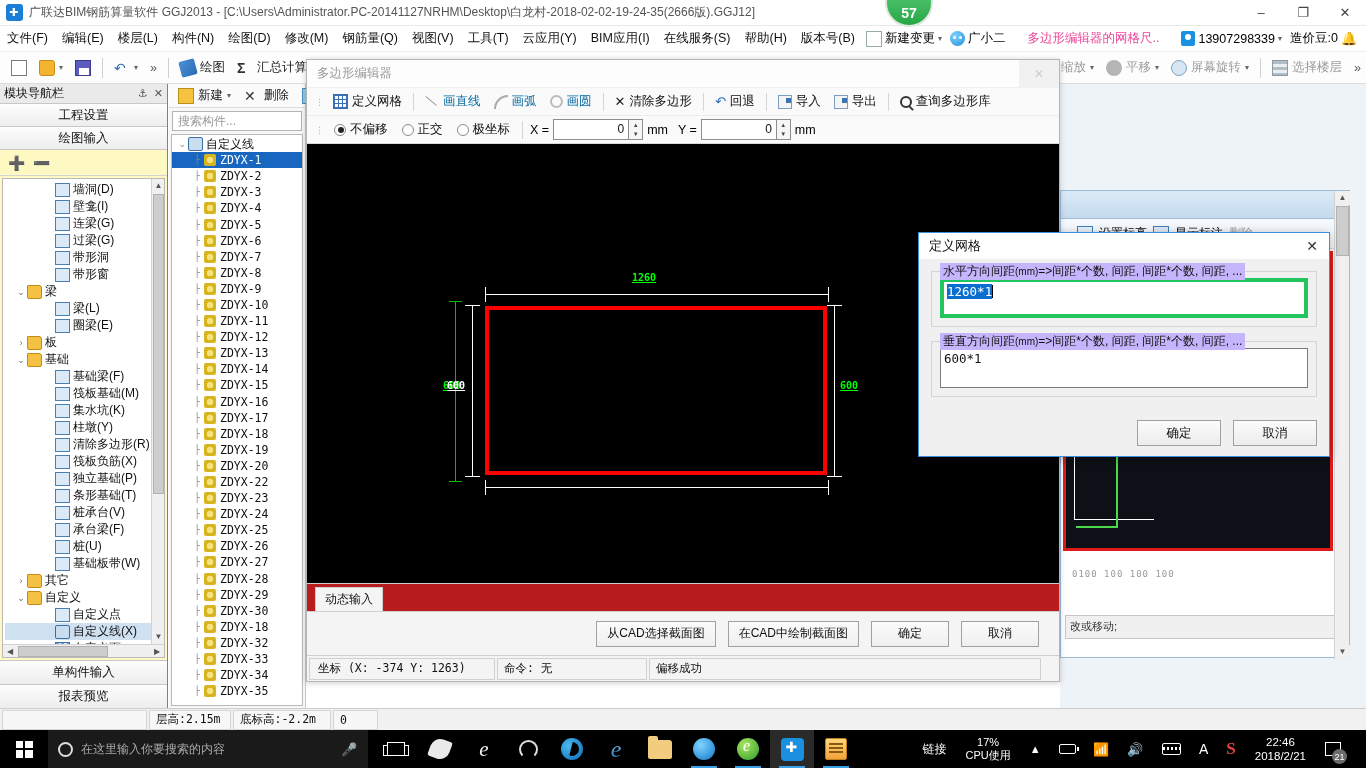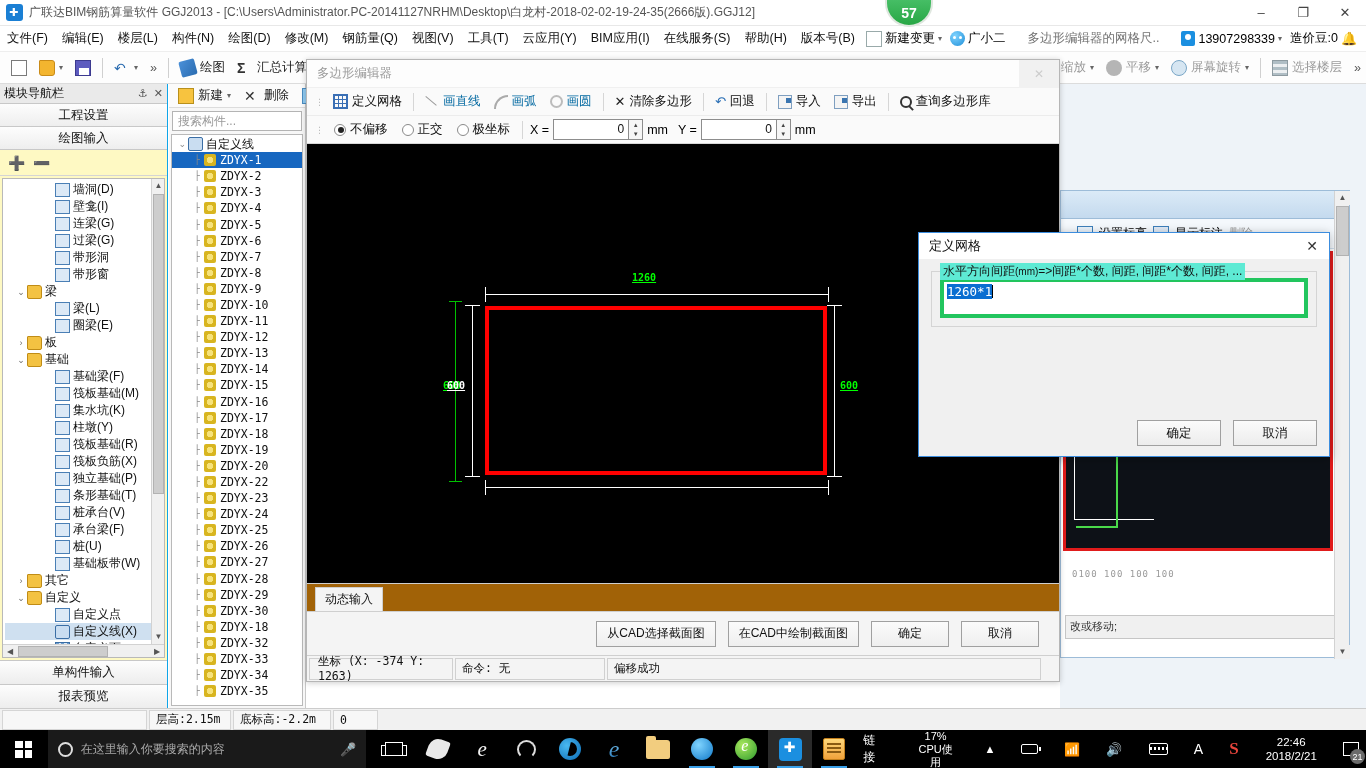--- a/index.html
+++ b/index.html
@@ -45,21 +45,21 @@
   }
 
   
   .menubar {
     position: absolute; left: 0; top: 26px; width: 1366px; height: 26px;
     background: #ffffff; display: flex; align-items: center;
     border-bottom: 1px solid #eee; font-size: 12.5px;
   }
   .menu-item { padding: 3px 7px; color: #111; white-space: nowrap; }
   .mb-sep { width: 1px; height: 17px; background: #d0d0d0; margin: 0 6px; }
-  .mb-link { color: #737373; padding: 0 6px; white-space: nowrap; }
+  .mb-link { color: #ec4899; padding: 0 6px; white-space: nowrap; }
   .mb-chip { display: flex; align-items: center; gap: 3px; padding: 0 4px; white-space: nowrap; }
   .acct-ic { width: 14px; height: 15px; background: #1b8fe0; border-radius: 2px; position: relative; }
   .acct-ic::after { content:""; position:absolute; left:4px; top:3px; width:6px; height:6px; border-radius:50%; background:#fff; }
   .bell { color: #1b8fe0; font-size: 13px; }
   .blueman {
     width: 15px; height: 15px; border-radius: 50%;
     background: radial-gradient(circle at 35% 32%, #7fd3ff, #1f8fd8);
     position: relative;
   }
   .blueman::before, .blueman::after {
@@ -229,21 +229,21 @@
   .spin-inp {
     width: 76px; height: 21px; border: 1px solid #8d8d8d; background:#fff;
     text-align: right; padding-right: 4px; font-size: 12px; line-height: 19px; color:#111;
   }
   .spin-btns { width:14px; height:21px; border:1px solid #8d8d8d; border-left:none; background:#f6f6f6; display:flex; flex-direction:column; }
   .spin-btns div { flex:1; display:flex; align-items:center; justify-content:center; font-size:6px; color:#444; }
 
   .pw-canvas { flex: 1; background: #000; position: relative; overflow: hidden; }
 
   .pw-dyn {
-    height: 28px; background: #a16207; border-top: 1px solid #cfcfcf;
+    height: 28px; background: #b91c1c; border-top: 1px solid #cfcfcf;
     display: flex; align-items: flex-end; padding-left: 8px;
   }
   .dyn-tab {
     padding: 3px 9px; font-size: 12px; background: #f4f4f4;
     border: 1px solid #cfcfcf; border-bottom: none; color: #111;
   }
   .pw-buttons {
     height: 44px; background: #f4f4f4; border-top: 1px solid #cfcfcf;
     display: flex; align-items: center; justify-content: flex-end; gap: 12px; padding-right: 20px;
   }
@@ -271,21 +271,21 @@
     background: #f0f0f0; border: 1px solid #3c8dde; z-index: 80;
     box-shadow: 0 2px 10px rgba(0,0,0,.28);
   }
   .md-title { height: 26px; background:#fff; display:flex; align-items:center; padding-left:10px; font-size:13px; color:#111; }
   .md-close { margin-left:auto; width:34px; height:26px; display:flex; align-items:center; justify-content:center; font-size:14px; color:#333; }
   .md-body { padding: 6px 12px 0 12px; }
   .fieldset {
     border: 1px solid #d4d4d4; margin-top: 6px; padding: 6px 8px 8px 8px; position: relative;
   }
   .fs-legend {
-    position: absolute; top: -9px; left: 8px; background: #5eead4;
+    position: absolute; top: -9px; left: 8px; background: #c4b5fd;
     padding: 0 3px; font-size: 12px; color: #111; white-space: nowrap;
   }
   .fs-legend .sm { font-size: 10px; }
   .md-input {
     width: 100%; height: 40px; background: #fff; border: 1px solid #7a7a7a;
     font-size: 12.5px; color:#111; padding: 2px 3px;
     font-family:"DejaVu Sans Mono","Liberation Mono",monospace;
   }
   .md-input.sel-in { border: 4px solid #22c55e; }
   .sel-text { background:#0a6ed1; color:#fff; }
@@ -314,21 +314,21 @@
   .search-box {
     width: 320px; height: 38px; background: #1a1a1a; display: flex; align-items: center;
     gap: 8px; padding: 0 10px; color: #aaa; font-size: 12px;
   }
   .srch-circle { width:15px; height:15px; border:2px solid #ddd; border-radius:50%; flex:none; }
   .mic { margin-left:auto; color:#bbb; font-size:13px; }
   .tb-icons { display: flex; align-items: center; gap: 0px; margin-left: 6px; }
   .tb-ic { width: 44px; height: 38px; display:flex; align-items:center; justify-content:center; position:relative; }
   .tb-ic.active { background:#2a2a2a; }
   .tb-ic.run::after { content:""; position:absolute; bottom:0; left:9px; width:26px; height:2px; background:#3aa0e8; }
-  .tray { margin-left:auto; display:flex; align-items:center; gap:12px; padding-right: 0; color:#fff; }
+  .tray { margin-left:auto; display:flex; align-items:center; gap:4px; padding-right: 18px; color:#fff; }
   .tray-item { padding: 0 7px; font-size: 12px; display:flex; align-items:center; justify-content:center; height:38px; color:#fff; }
   .cpu { text-align:center; font-size: 11px; line-height: 13px; padding: 0 8px; color:#fff; }
   .clock { text-align:center; font-size: 11.5px; line-height: 14px; padding: 0 8px; color:#fff; }
   .notif { width: 30px; height:38px; display:flex; align-items:center; justify-content:center; position:relative; color:#fff; }
   .notif-count {
     position:absolute; right:1px; bottom:4px; width:15px; height:15px; border-radius:50%;
     background:#6b6b6b; color:#fff; font-size:9px; display:flex; align-items:center; justify-content:center;
   }
 
   
@@ -562,21 +562,21 @@
             <span class="tlabel">集水坑(K)</span>
           </div>
           <div class="tnode ind3">
             <span class="tw"></span>
             <span class="tico g-ico"></span>
             <span class="tlabel">柱墩(Y)</span>
           </div>
           <div class="tnode ind3">
             <span class="tw"></span>
             <span class="tico g-ico"></span>
-            <span class="tlabel">筏板基础(R)</span>
+            <span class="tlabel">清除多边形(R)</span>
           </div>
           <div class="tnode ind3">
             <span class="tw"></span>
             <span class="tico g-ico"></span>
             <span class="tlabel">筏板负筋(X)</span>
           </div>
           <div class="tnode ind3">
             <span class="tw"></span>
             <span class="tico g-ico"></span>
             <span class="tlabel">独立基础(P)</span>
@@ -999,37 +999,43 @@
     </div>
 
     <div class="pw-buttons">
       <div class="btn btn-cad">从CAD选择截面图</div>
       <div class="btn btn-cad">在CAD中绘制截面图</div>
       <div class="btn">确定</div>
       <div class="btn">取消</div>
     </div>
 
     <div class="pw-status">
-      <div class="st-cell" style="width:144px;padding-left:8px;">坐标 (X: -374 Y: 1263)</div>
+      <div class="st-cell" style="width:186px;padding-left:8px;">坐标 (X: -374 Y: 1263)</div>
       <div class="st-cell" style="width:150px;">命令: 无</div>
       <div class="st-cell" style="flex:1;margin-right:18px;">偏移成功</div>
     </div>
   </div>
 
   <div class="modal">
     <div class="md-title">
       <span>定义网格</span>
       <div class="md-close">✕</div>
     </div>
     <div class="md-body">
       <div class="fieldset">
         <div class="fs-legend">
           <span>水平方向间距</span><span class="sm">(mm)</span><span>=&gt;间距*个数, 间距, 间距*个数, 间距, ...</span>
         </div>
         <div class="md-input sel-in"><span class="sel-text">1260*1</span><span class="caret"></span></div>
+      </div>
+      <div class="fieldset" style="margin-top:14px;">
+        <div class="fs-legend">
+          <span>垂直方向间距</span><span class="sm">(mm)</span><span>=&gt;间距*个数, 间距, 间距*个数, 间距, ...</span>
+        </div>
+        <div class="md-input">600*1</div>
       </div>
     </div>
     <div class="md-buttons">
       <div class="md-btn">确定</div>
       <div class="md-btn">取消</div>
     </div>
   </div>
 
   <div class="appstatus">
     <div class="as-cell" style="width:145px;"></div>

